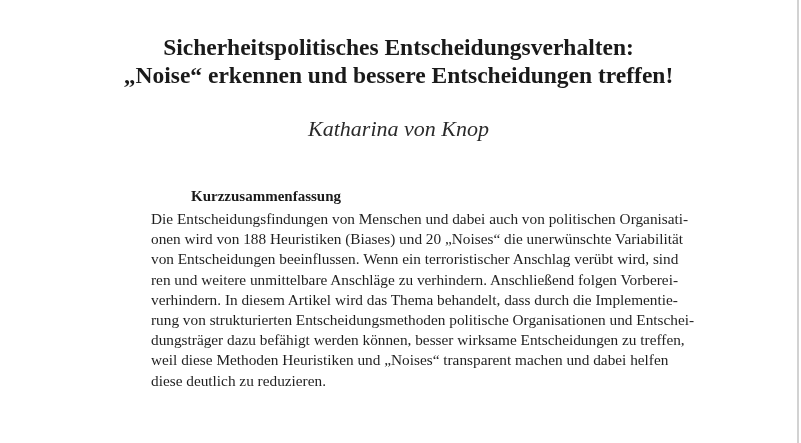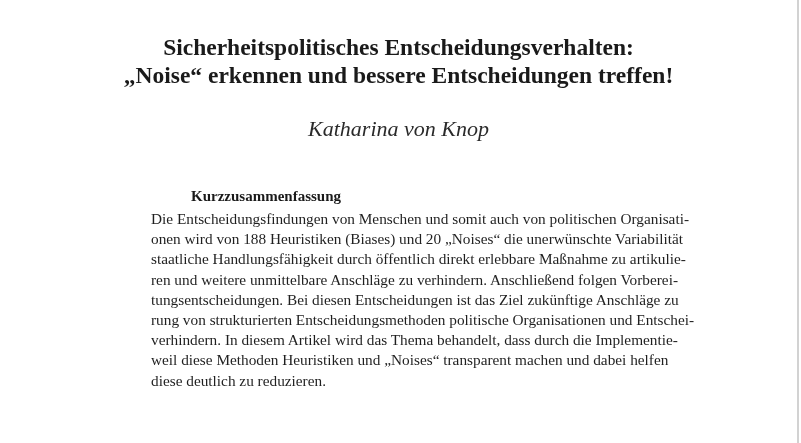--- a/index.html
+++ b/index.html
@@ -92,24 +92,24 @@
   <div class="title-block">
     <span class="title-line">Sicherheitspolitisches Entscheidungsverhalten:</span>
     <span class="title-line">„Noise“ erkennen und bessere Entscheidungen treffen!</span>
   </div>
 
   <div class="author">Katharina von Knop</div>
 
   <div class="abstract-heading">Kurzzusammenfassung</div>
 
   <div class="abstract-body">
-    <span class="abstract-line">Die Entscheidungsfindungen von Menschen und somit auch von politischen Organisati-</span>
+    <span class="abstract-line">Die Entscheidungsfindungen von Menschen und dabei auch von politischen Organisati-</span>
     <span class="abstract-line">onen wird von 188 Heuristiken (Biases) und 20 „Noises“ die unerwünschte Variabilität</span>
-    <span class="abstract-line">staatliche Handlungsfähigkeit durch öffentlich direkt erlebbare Maßnahme zu artikulie-</span>
+    <span class="abstract-line">von Entscheidungen beeinflussen. Wenn ein terroristischer Anschlag verübt wird, sind</span>
     <span class="abstract-line">ren und weitere unmittelbare Anschläge zu verhindern. Anschließend folgen Vorberei-</span>
-    <span class="abstract-line">tungsentscheidungen. Bei diesen Entscheidungen ist das Ziel zukünftige Anschläge zu</span>
+    <span class="abstract-line">verhindern. In diesem Artikel wird das Thema behandelt, dass durch die Implementie-</span>
     <span class="abstract-line">rung von strukturierten Entscheidungsmethoden politische Organisationen und Entschei-</span>
-    <span class="abstract-line">verhindern. In diesem Artikel wird das Thema behandelt, dass durch die Implementie-</span>
+    <span class="abstract-line">dungsträger dazu befähigt werden können, besser wirksame Entscheidungen zu treffen,</span>
     <span class="abstract-line">weil diese Methoden Heuristiken und „Noises“ transparent machen und dabei helfen</span>
     <span class="abstract-line last">diese deutlich zu reduzieren.</span>
   </div>
 </div>
 <div class="page-edge"></div>
 
 </body></html>

